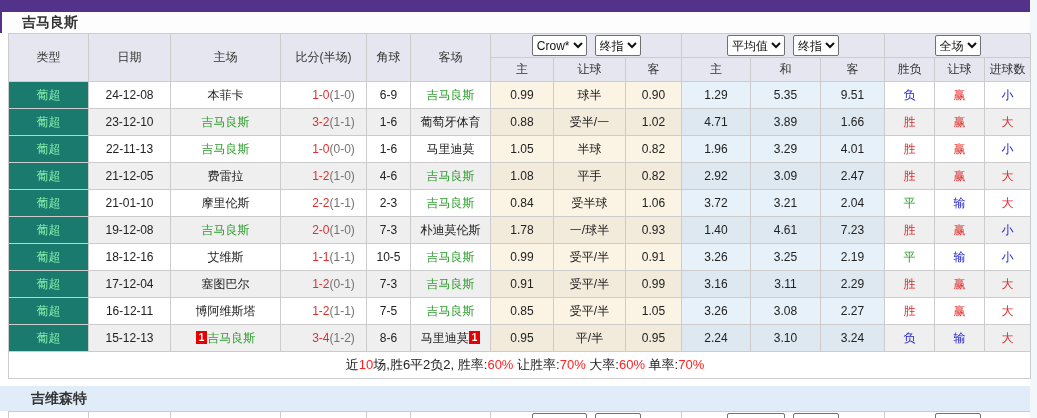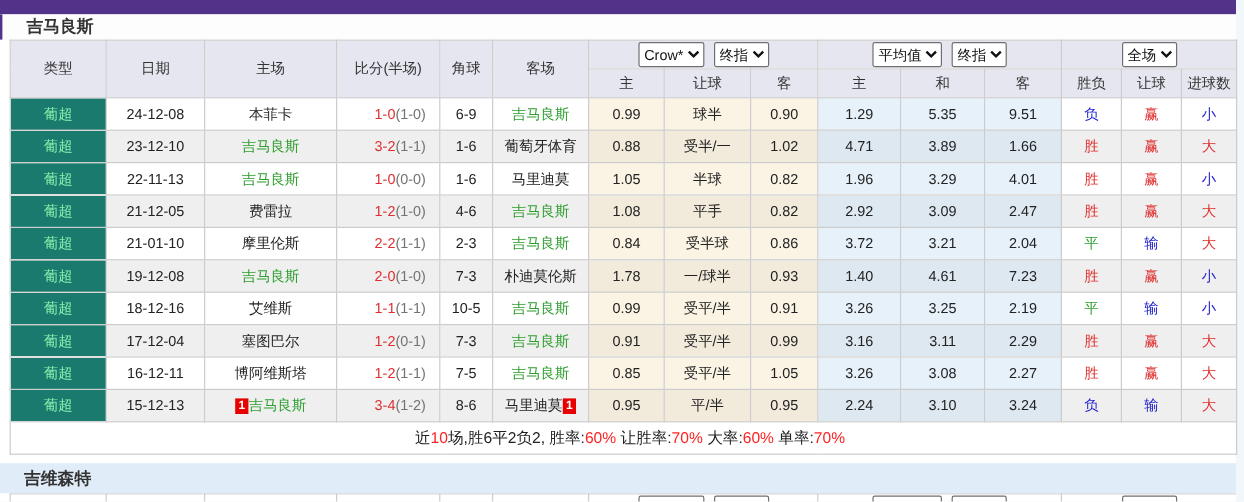--- a/index.html
+++ b/index.html
@@ -3,21 +3,21 @@
 <meta charset="utf-8">
 <style>
   * { margin:0; padding:0; box-sizing:border-box; }
   html,body { width:1037px; height:418px; overflow:hidden;
     font-family:"Liberation Sans","DejaVu Sans",sans-serif; background:#F2F7FB; }
   .wrap { width:1030px; background:#FFFFFF; }
   .topbar { height:12px; background:var(--bar,#53338A); }
   .sec-title { height:21px; line-height:21px; font-size:14px; font-weight:bold;
     color:#333; padding-left:20px; background:#FDFDFE; border-left:2px solid var(--bar,#53338A); }
   .sec-title2 { height:25px; line-height:25px; font-size:14px; font-weight:bold;
-    color:#333; padding-left:20px; background:#E0EDF8; margin-top:7px; }
+    color:#333; padding-left:31px; background:#E0EDF8; margin-top:7px; }
   table.grid { border-collapse:collapse; table-layout:fixed; width:1022px;
     margin-left:8px; font-size:12px; color:#222; }
   table.grid th, table.grid td { border:1px solid #CCCCCC; text-align:center;
     overflow:hidden; white-space:nowrap; }
   thead th { background:#E6E6F1; border-color:#C2C2D0; font-weight:normal; color:#333; }
   tr.h1 th { height:24px; }
   tr.h2 th { height:24px; }
   tbody td { height:27px; background:#FFFFFF; }
   tbody tr:nth-child(even) td { background:#EFEFEF; }
   td.league { background:var(--teal,#1A7A6E) !important; color:#86efac;
@@ -166,21 +166,21 @@
         </tr>
         <tr>
           <td class="league"><span>葡超</span></td>
           <td><span>21-01-10</span></td>
           <td><span>摩里伦斯</span></td>
           <td><span class="score-ft">2-2</span><span class="score-ht">(1-1)</span></td>
           <td><span>2-3</span></td>
           <td><span class="team-green">吉马良斯</span></td>
           <td class="cream"><span>0.84</span></td>
           <td class="cream"><span>受半球</span></td>
-          <td class="cream"><span>0.86</span></td>
+          <td class="cream"><span>1.06</span></td>
           <td class="bluec"><span>3.72</span></td>
           <td class="bluec"><span>3.21</span></td>
           <td class="bluec"><span>2.04</span></td>
           <td><span class="c-green">平</span></td>
           <td><span class="c-blue">输</span></td>
           <td><span class="c-red">大</span></td>
         </tr>
         <tr>
           <td class="league"><span>葡超</span></td>
           <td><span>19-12-08</span></td>

